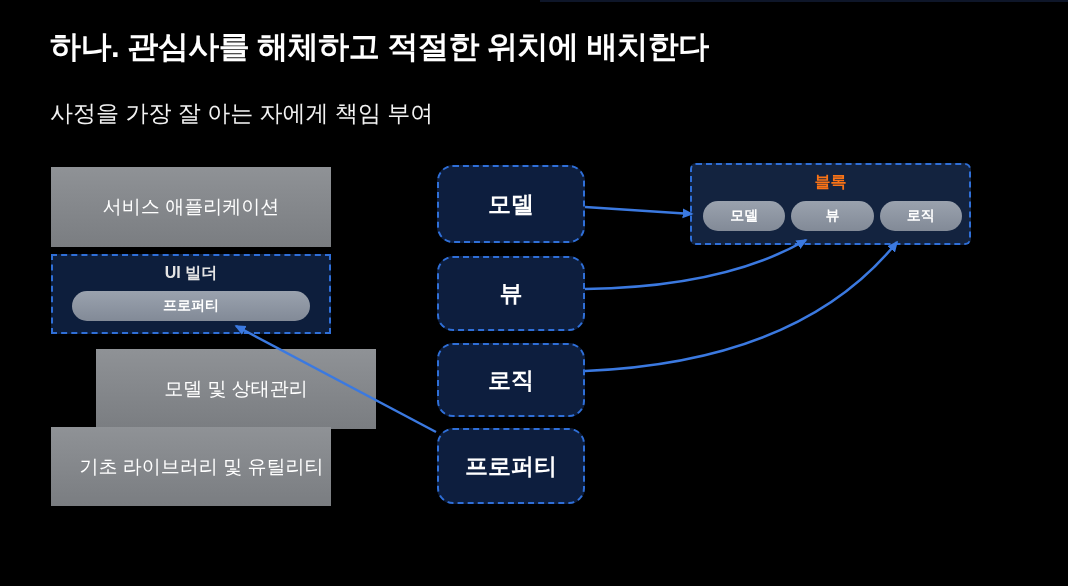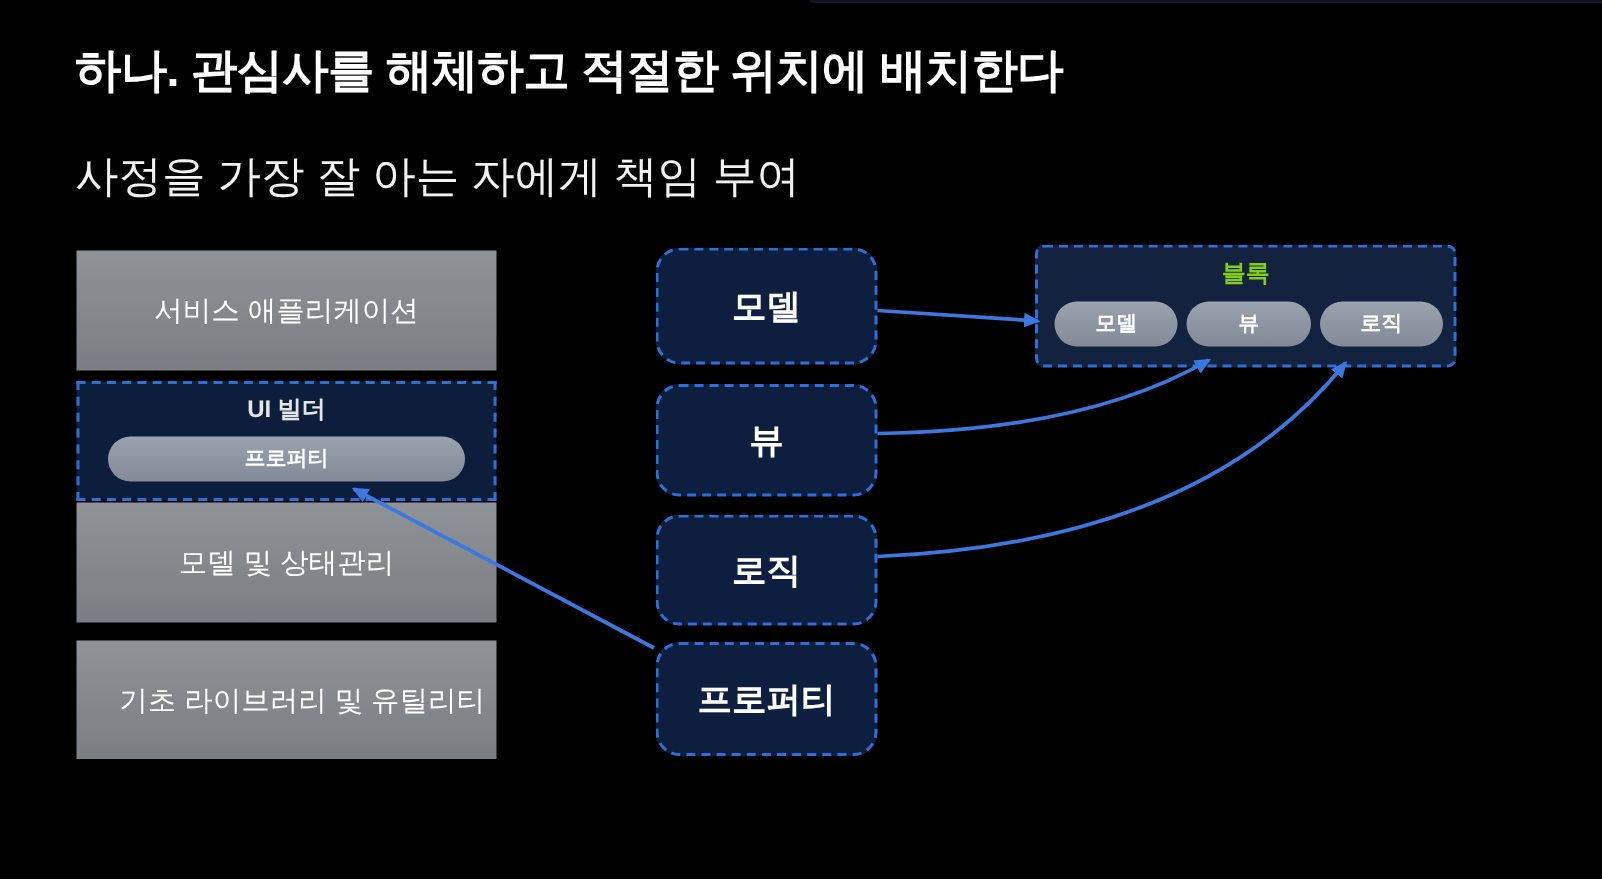--- a/index.html
+++ b/index.html
@@ -16,32 +16,32 @@
     position:absolute;top:0;left:540px;width:528px;height:2px;
     background:#10182e;opacity:.9;
   }
   .title{
     position:absolute;left:50px;top:26px;
     font-size:31px;font-weight:800;letter-spacing:-0.5px;color:#fff;
     white-space:nowrap;
   }
   .subtitle{
     position:absolute;left:50px;top:98px;
-    font-size:29px;font-weight:400;color:#f2f2f2;
+    font-size:23px;font-weight:400;color:#f2f2f2;
     white-space:nowrap;
   }
   
   .gray-box{
     position:absolute;left:51px;width:280px;box-sizing:border-box;
     background:linear-gradient(180deg,#8f9296 0%,#7a7d81 100%);
     display:flex;align-items:center;justify-content:center;
     font-size:19px;font-weight:500;color:#fff;
   }
   .gb1{top:167px;height:80px;}
-  .gb3{top:335px;height:80px;}
+  .gb3{top:349px;height:80px;margin-left:45px;}
   .gb4{top:427px;height:79px;padding-left:21px;}
   .ui-builder{
     position:absolute;left:51px;top:254px;width:280px;height:80px;
     box-sizing:border-box;background:#0d1e3c;
     border:2px dashed #2f6fd8;
   }
   .ui-builder-label{
     position:absolute;top:7px;left:0;width:100%;text-align:center;
     font-size:16px;font-weight:600;color:#e5e5e5;
   }
@@ -64,21 +64,21 @@
   .n2{top:256px;height:75px;}
   .n3{top:343px;height:74px;}
   .n4{top:428px;height:76px;}
   
   .block{
     position:absolute;left:690px;top:163px;width:281px;height:82px;
     box-sizing:border-box;background:#13233f;
     border:2px dashed #2f6fd8;border-radius:6px;
   }
   .block-title{
-    text-align:center;margin-top:7px;font-size:16px;font-weight:700;color:#84cc16;
+    text-align:center;margin-top:7px;font-size:16px;font-weight:700;color:#f97316;
   }
   .block-chips{
     position:absolute;left:11px;right:7px;top:36px;height:30px;
     display:flex;gap:6px;
   }
   .block-chips .chip{flex:1;font-weight:700;}
   
   svg.arrows{position:absolute;left:0;top:0;pointer-events:none;}
   .arrow{stroke:#3b79e0;stroke-width:2.5;fill:none;}
 </style>

